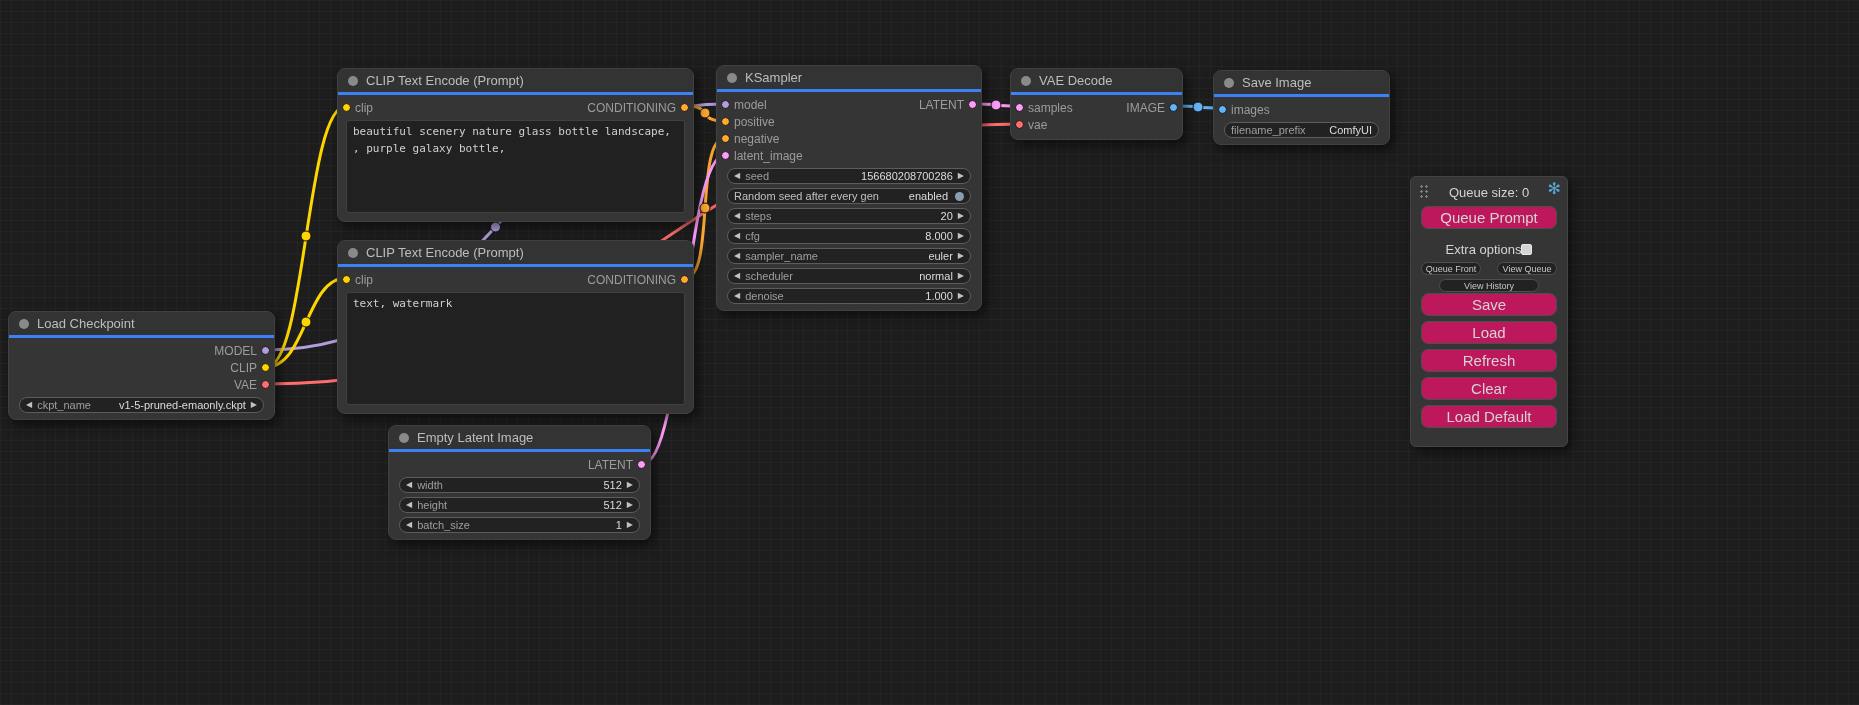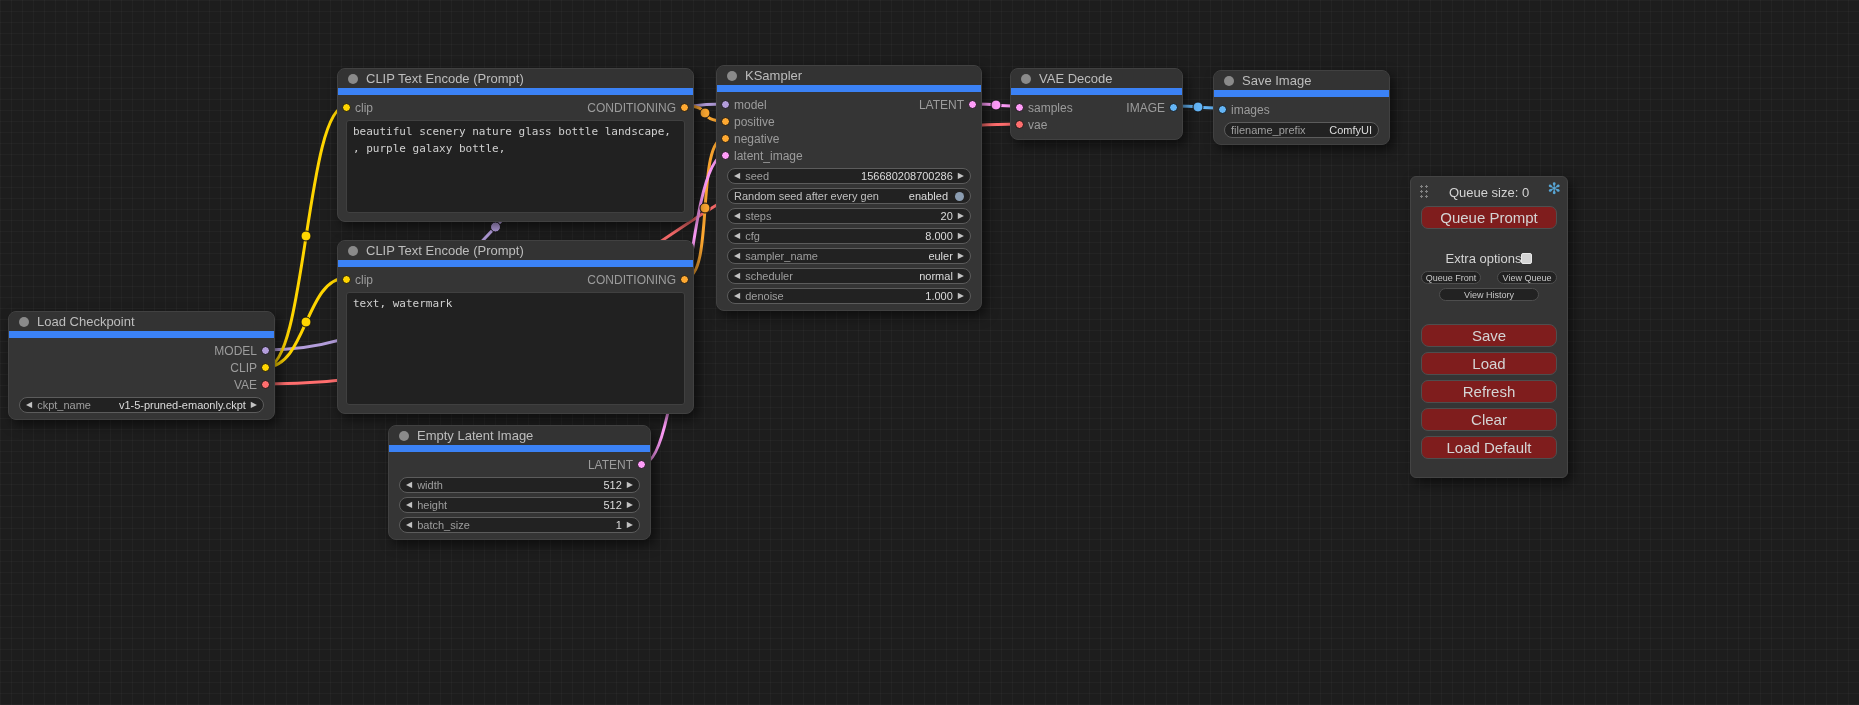--- a/index.html
+++ b/index.html
@@ -18,21 +18,21 @@
 
   
   .node {
     position:absolute; z-index:2; background:#353535;
     border:1px solid #414141; border-radius:8px;
     box-shadow:4px 5px 12px rgba(0,0,0,.55);
     color:#9c9c9c;
   }
   .ntitle {
     height:26px; display:flex; align-items:center; gap:8px; padding:0 10px;
-    background:#333333; border-radius:7px 7px 0 0; border-bottom:7px solid #3b82f6;
+    background:#333333; border-radius:7px 7px 0 0; border-bottom:3px solid #3b82f6;
     color:#bdbdbd; font-size:13px; white-space:nowrap;
   }
   .tdot { width:10px; height:10px; border-radius:50%; background:#8a8a8a; flex:none; }
   .slots { padding-top:4px; }
   .srow { position:relative; height:17px; display:flex; align-items:center; font-size:12px; color:#9c9c9c; }
   .sdot { position:absolute; width:9px; height:9px; border-radius:50%; top:4px; border:1px solid #171717; }
   .sdot.in  { left:4px; }
   .sdot.out { right:4px; }
   .sin  { margin-left:17px; }
   .sout { margin-left:auto; margin-right:17px; }
@@ -80,26 +80,26 @@
   }
   .qheader { position:relative; height:18px; display:flex; align-items:center; justify-content:center; }
   .drag-dots {
     position:absolute; left:-2px; top:1px; width:10px; height:15px;
     background-image:radial-gradient(circle, #828282 1.1px, transparent 1.4px);
     background-size:5px 5px;
   }
   .gear { position:absolute; right:-4px; top:-2px; color:#58a6d5; font-size:16px; line-height:1; cursor:pointer; }
   .btn-big {
     display:block; width:100%; height:23px; margin-top:5px;
-    background:#7f1d1d; border:1px solid #4e4e4e; border-radius:7px;
+    background:#be185d; border:1px solid #4e4e4e; border-radius:7px;
     color:#d4d4d4; font-family:inherit; font-size:15px; text-align:center; line-height:20px;
     cursor:pointer;
   }
-  .btn-big.first-of-stack { margin-top:23px;border-radius:8px; }
-  .extra-row { display:flex; align-items:center; justify-content:center; margin-top:22px; height:14px; font-size:13px; color:#d4d4d4; }
+  .btn-big.first-of-stack { margin-top:1px;border-radius:8px; }
+  .extra-row { display:flex; align-items:center; justify-content:center; margin-top:13px; height:14px; font-size:13px; color:#d4d4d4; }
   .checkbox { width:11px; height:11px; background:#d4d4d4; border:1px solid #e8e8e8; border-radius:2px; cursor:pointer; }
   .small-row { display:flex; gap:16px; margin-top:6px; }
   .btn-small {
     flex:1; height:13px; background:#222222; border:1px solid #4e4e4e; border-radius:7px;
     color:#c8c8c8; font-family:inherit; font-size:9px; line-height:10px; text-align:center; cursor:pointer;
   }
   .btn-history { display:block; width:74%; margin:4px auto 0; flex:none; }
 </style>
 </head>
 <body>

